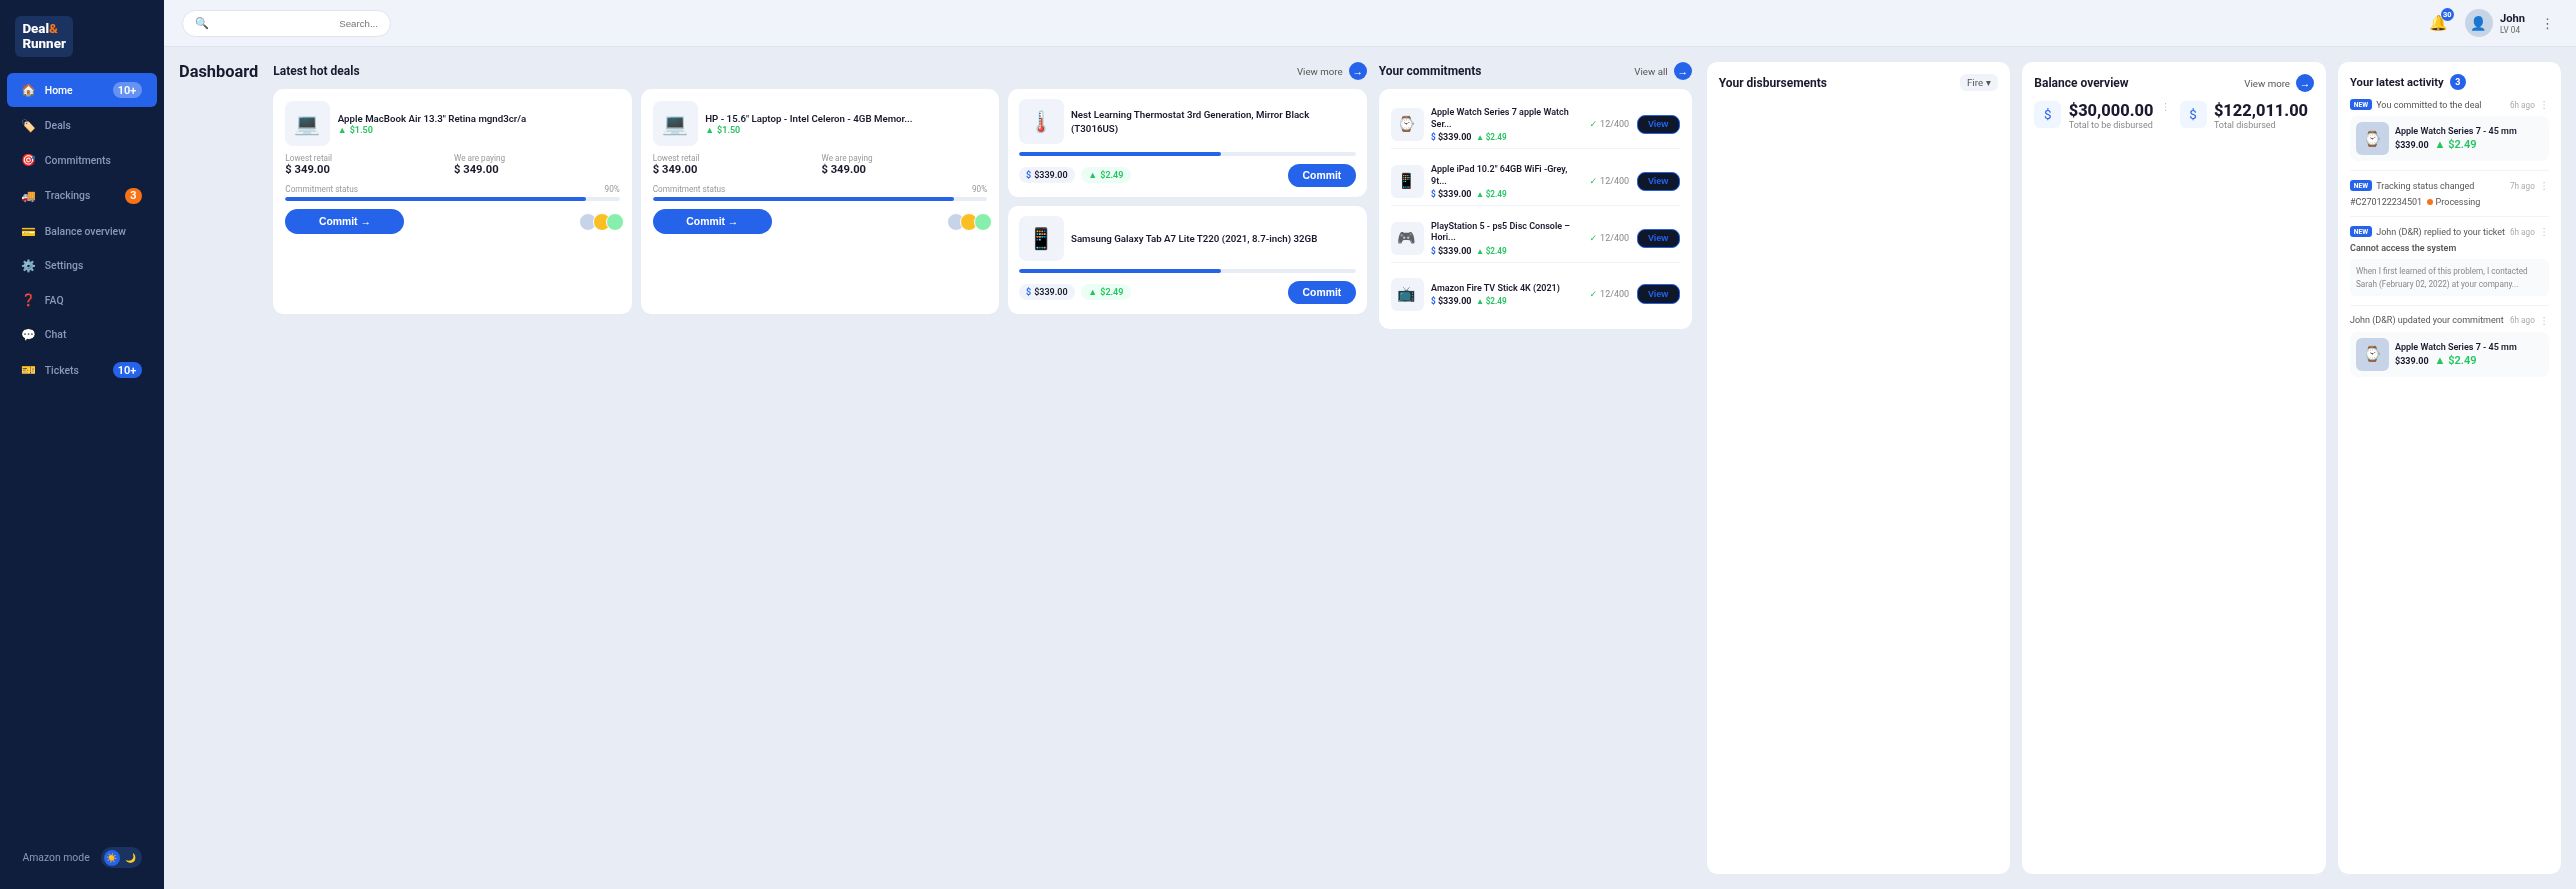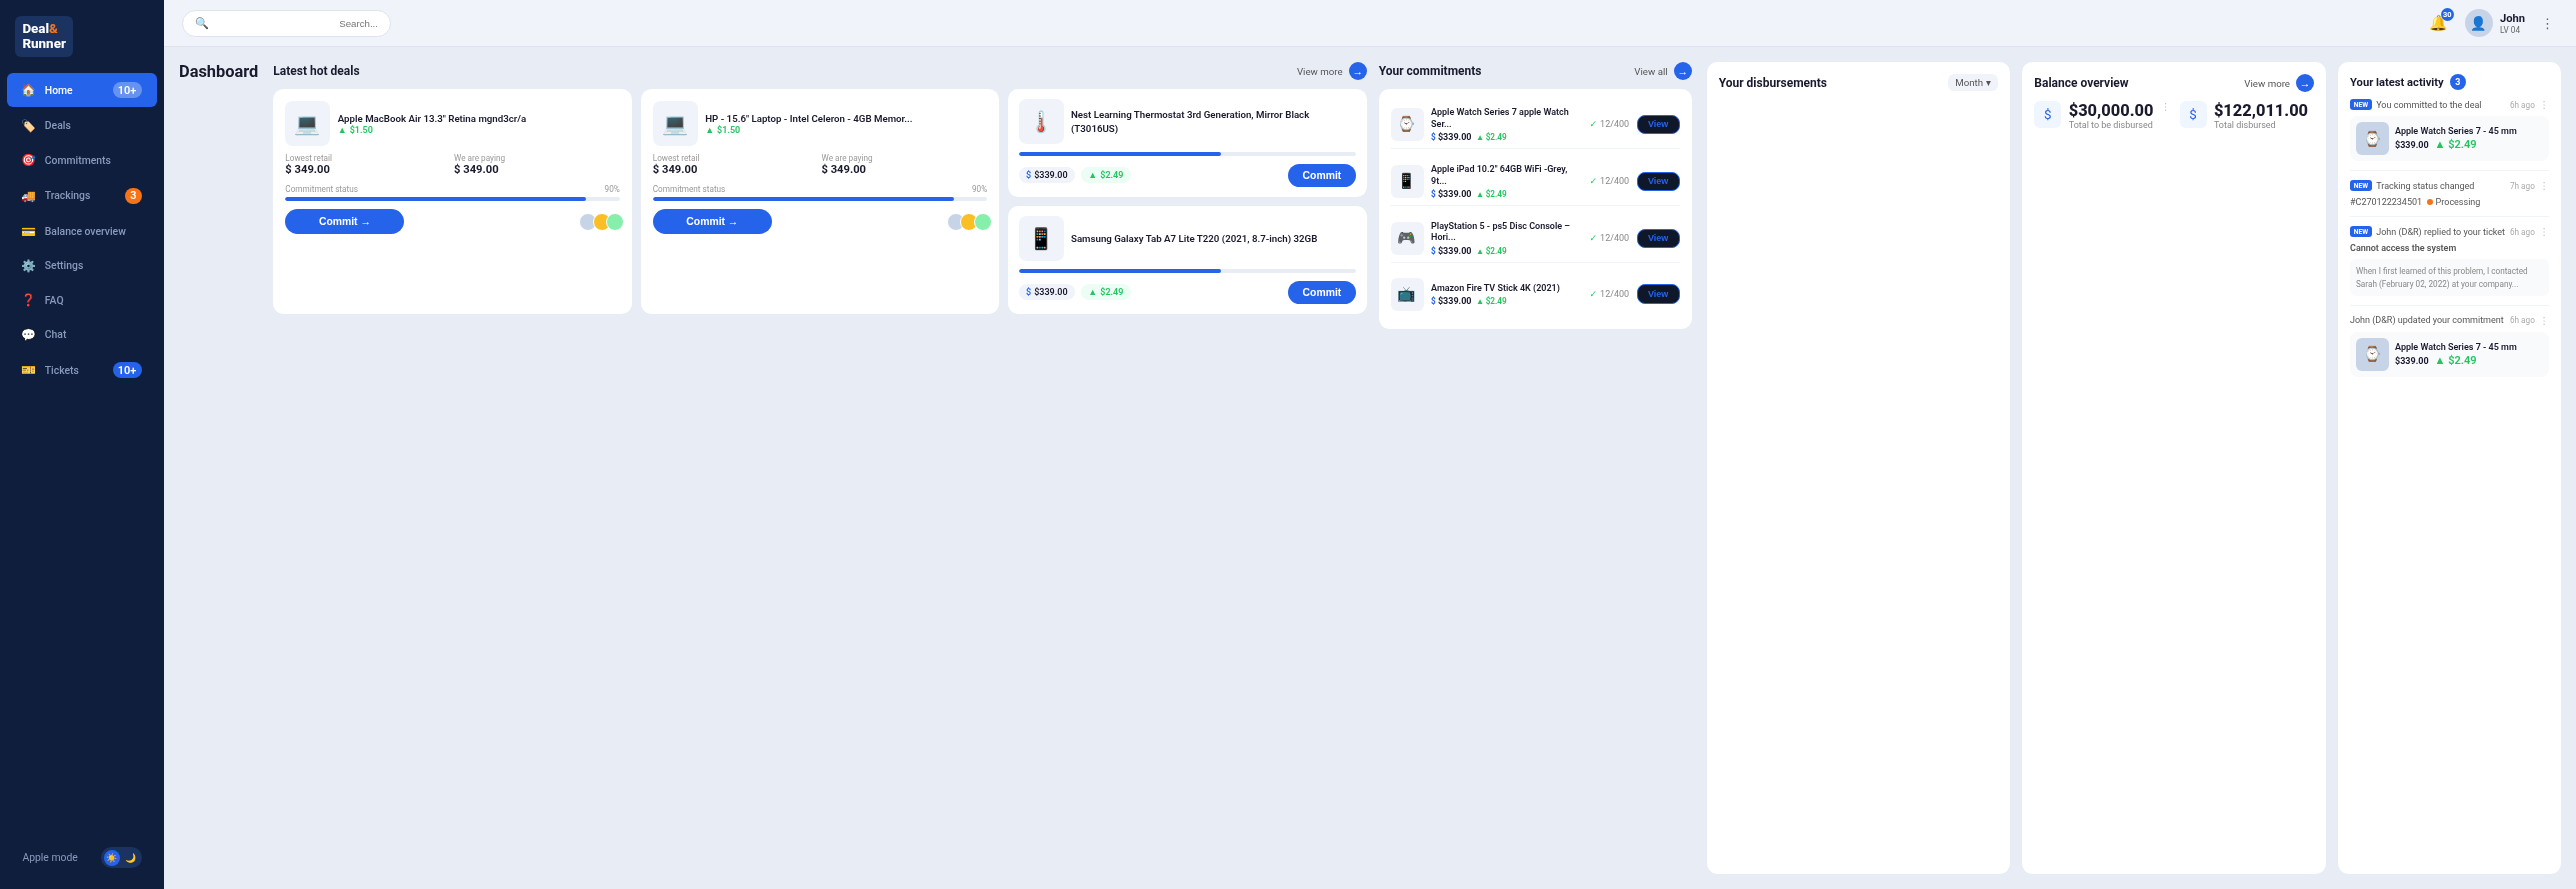--- a/index.html
+++ b/index.html
@@ -825,21 +825,21 @@
     <span>Chat</span>
   </div>
   <div class="nav-item">
     <span class="nav-icon">🎫</span>
     <span>Tickets</span>
     <span class="nav-badge">10+</span>
   </div>
 
   <div class="sidebar-bottom">
     <div class="switch-mode">
-      <span>Apple mode</span>
+      <span>Amazon mode</span>
       <div class="switch-icons">
         <div class="switch-icon-btn active">☀️</div>
         <div class="switch-icon-btn">🌙</div>
       </div>
     </div>
   </div>
 </nav>
 
 <div class="main">
 
@@ -1100,21 +1100,21 @@
           </div>
         </div>
       </div>
 
       <div class="bottom-row">
 
         <div class="disbursements-card">
           <div class="disburse-header">
             <span class="section-title">Your disbursements</span>
             <div class="month-selector">
-              <span>Month</span>
+              <span>Fire</span>
               <span>▾</span>
             </div>
           </div>
         </div>
 
         <div class="balance-card">
           <div class="balance-header">
             <span class="section-title">Balance overview</span>
             <div class="view-more-wrap">
               <span class="view-more-text">View more</span>

